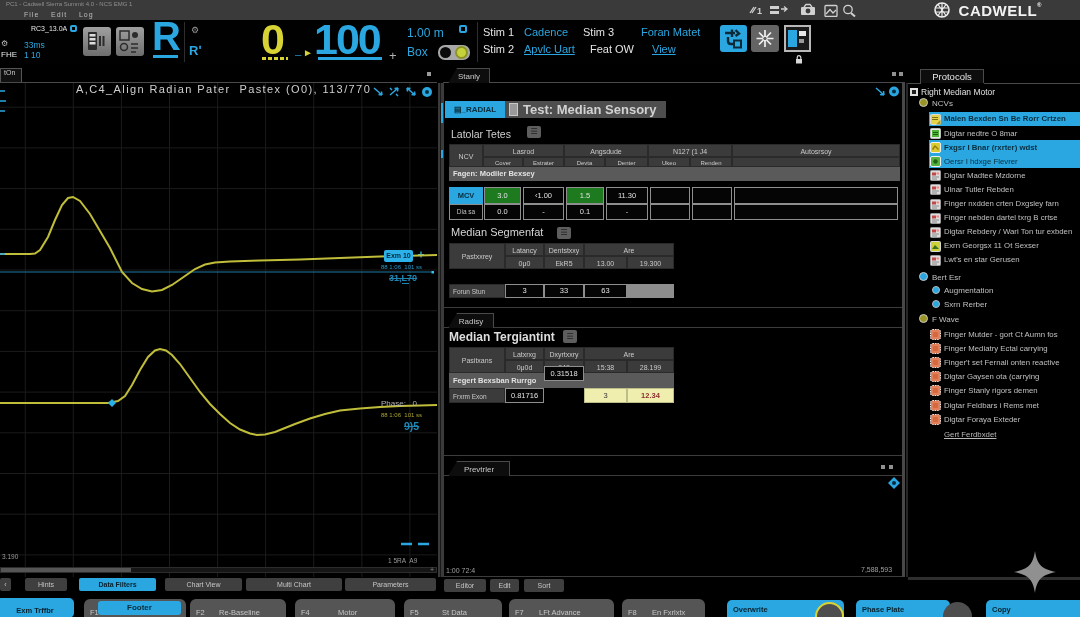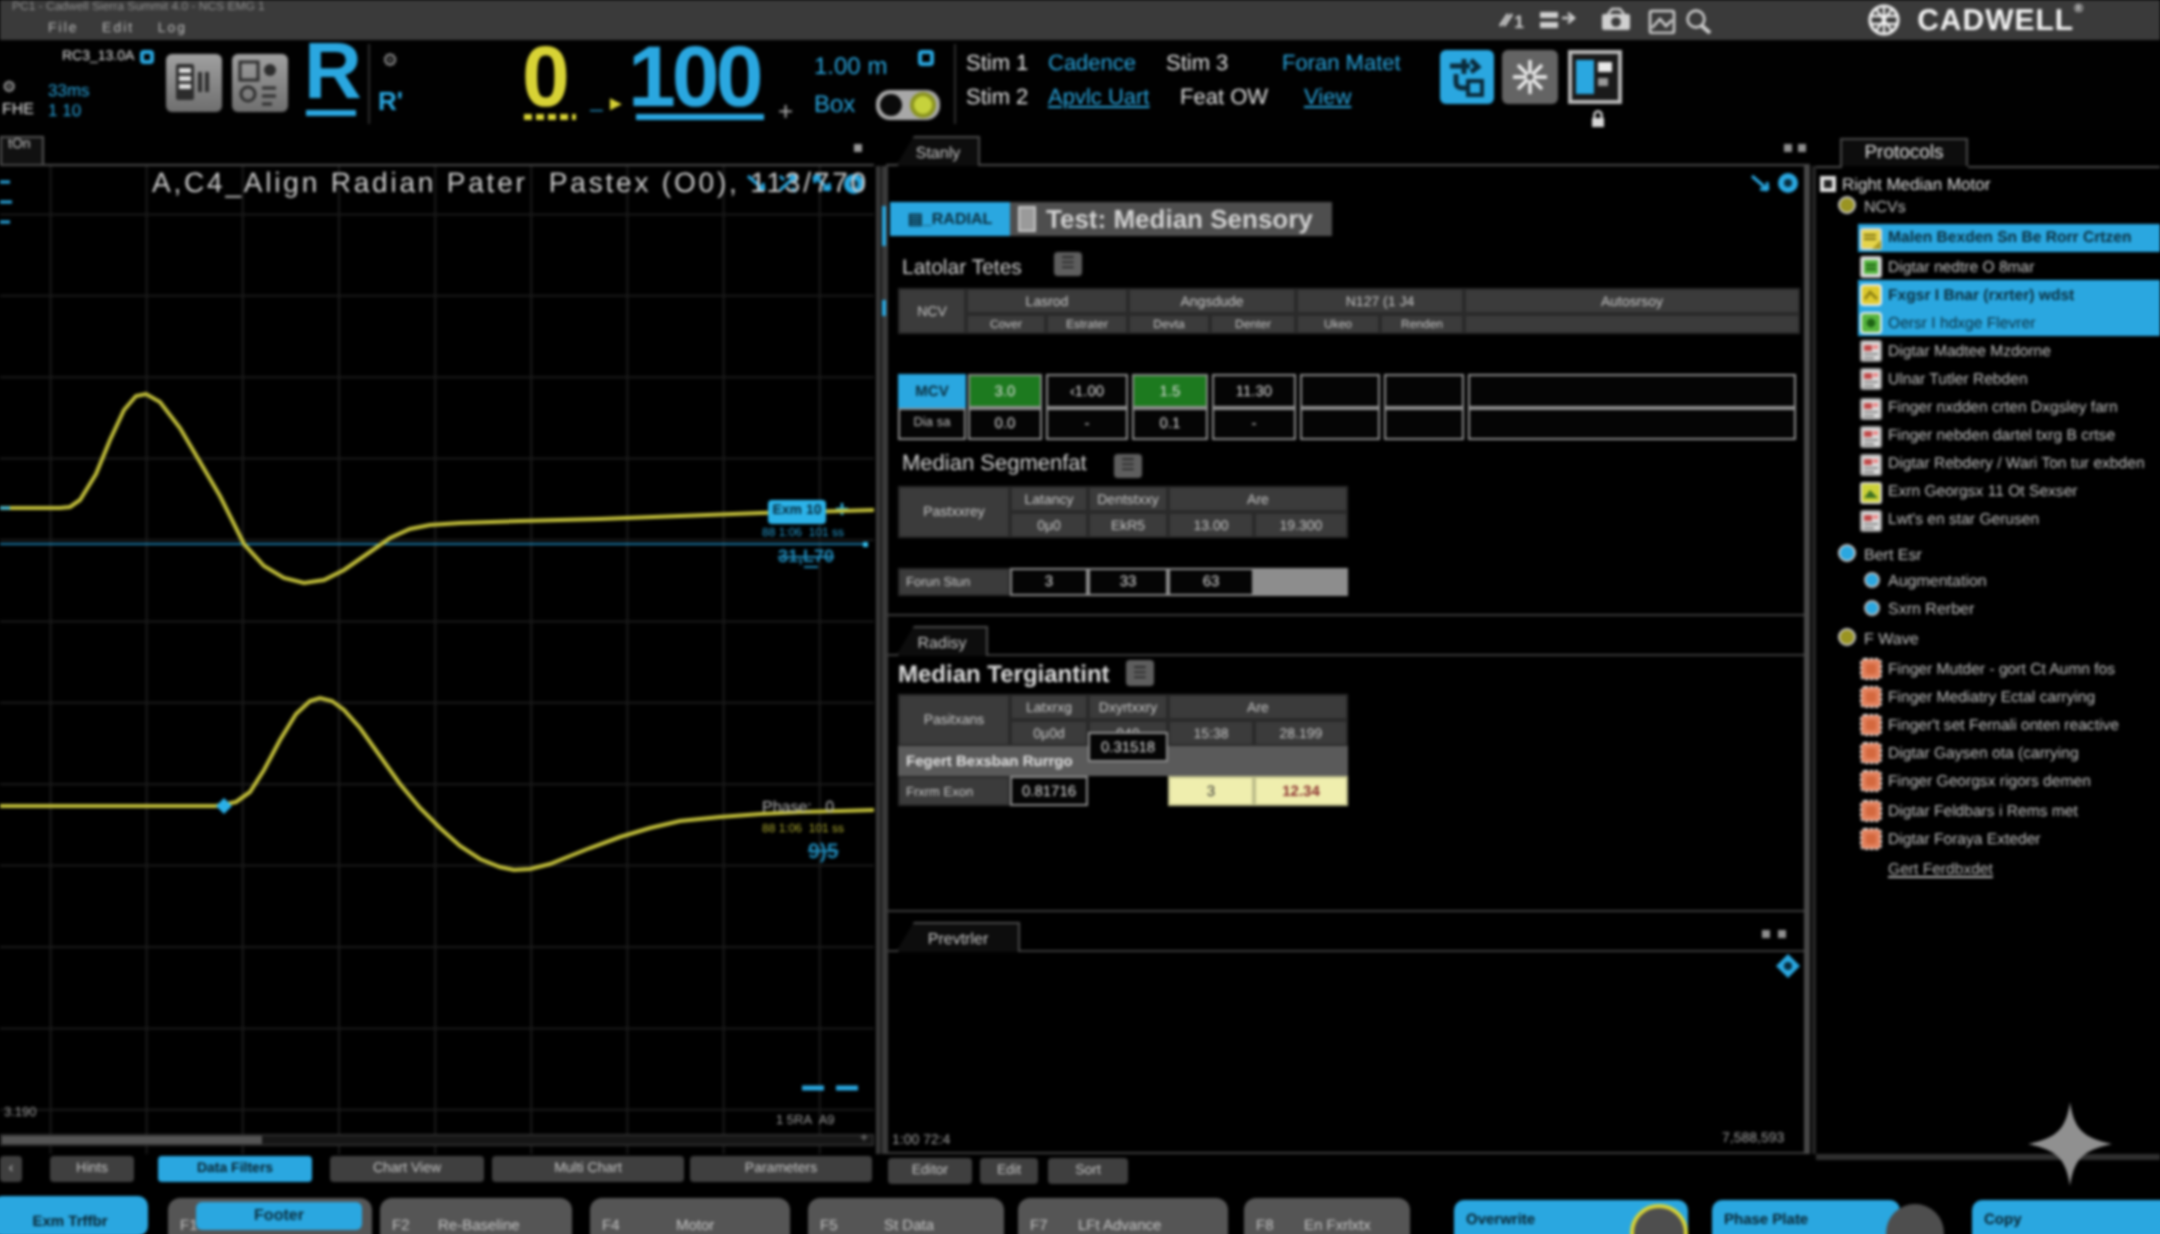--- a/index.html
+++ b/index.html
@@ -165,21 +165,21 @@
  <path d="M0 8 L5 8 M0 18 L6 18 M0 28 L5 28 M0 171 L5 171" stroke="#2aa7e0" stroke-width="1.5"></path>
  <g stroke="#2aa7e0" stroke-width="1.5" fill="none">
   <path d="M374 5 L382 12 M382 12 l-3.5 -0.5 M382 12 l-0.5 -3.5"></path>
   <path d="M390 12 L398 5 M398 5 l-3.5 0.5 M398 5 l-0.5 3.5 M390 5 l2 2 M396 11 l2 2"></path>
   <path d="M407 5 L415 12 M407 5 l3.5 0.5 M407 5 l0.5 3.5 M415 12 l-3.5 -0.5 M415 12 l-0.5 -3.5"></path>
  </g>
  <circle cx="427" cy="9" r="5" fill="#2aa7e0"></circle>
       <circle cx="427" cy="9" r="2" fill="#083043"></circle>
  <path d="M401 461 L412 461 M418 461 L429 461" stroke="#2aa7e0" stroke-width="2.5"></path>
 </svg>
-<div class="abs" style="left:76px;top:83px;font-size:14px;color:#cfcfcf;letter-spacing:1.4px">A,C4_Align Radian Pater&nbsp; Pastex (O0), 113/770</div>
+<div class="abs" style="left:76px;top:83px;font-size:11px;color:#cfcfcf;letter-spacing:1.4px">A,C4_Align Radian Pater&nbsp; Pastex (O0), 113/770</div>
 <div class="abs" style="left:384px;top:249.5px;width:29px;height:12px;background:#2cb2e8;border-radius:2px;color:#06293a;font-size:7px;font-weight:bold;text-align:center;line-height:12px">Exm 10</div>
 <div class="abs" style="left:381px;top:263.5px;font-size:6px;color:#2597c9">88 1:06&nbsp; 101 ss</div>
 <div class="abs" style="left:389px;top:272.5px;font-size:9px;font-weight:bold;color:#1f86b4;text-decoration:line-through">31,L70</div>
 <div class="abs" style="left:402px;top:282.5px;width:7px;height:1.5px;background:#1f86b4"></div>
 <div class="abs" style="left:381px;top:399px;font-size:8px;color:#b5b5b5">Phase:&nbsp;&nbsp;&nbsp;0</div>
 <div class="abs" style="left:381px;top:412px;font-size:6px;color:#a8a52e">88 1:06&nbsp; 101 ss</div>
 <div class="abs" style="left:404px;top:420px;font-size:10.5px;font-weight:bold;color:#1f86b4;text-decoration:line-through">9)5</div>
 <div class="abs" style="left:2px;top:553px;font-size:6.5px;color:#9a9a9a">3.190</div>
 <div class="abs" style="left:388px;top:557px;font-size:6.5px;color:#9a9a9a">1 5RA&nbsp; A9</div>
 <div class="abs" style="left:0;top:567px;width:437px;height:6px;background:#161616;border:1px solid #2c2c2c"></div>
@@ -209,20 +209,21 @@
 <div class="hc" style="left:564px;top:144px;width:84px;height:13px;line-height:13px">Angsdude</div>
 <div class="hc" style="left:648px;top:144px;width:84px;height:13px;line-height:13px">N127 (1 J4</div>
 <div class="hc" style="left:732px;top:144px;width:168px;height:13px;line-height:13px">Autosrsoy</div>
 <div class="hc" style="left:483px;top:157px;width:40px;height:10px;line-height:10px;font-size:6px">Cover</div>
 <div class="hc" style="left:523px;top:157px;width:41px;height:10px;line-height:10px;font-size:6px">Estrater</div>
 <div class="hc" style="left:564px;top:157px;width:41px;height:10px;line-height:10px;font-size:6px">Devta</div>
 <div class="hc" style="left:605px;top:157px;width:43px;height:10px;line-height:10px;font-size:6px">Denter</div>
 <div class="hc" style="left:648px;top:157px;width:42px;height:10px;line-height:10px;font-size:6px">Ukeo</div>
 <div class="hc" style="left:690px;top:157px;width:42px;height:10px;line-height:10px;font-size:6px">Renden</div>
 <div class="hc" style="left:732px;top:157px;width:168px;height:10px"></div>
+<div class="sc" style="left:449px;top:167px;width:451px;height:14px;font-size:7.5px;line-height:14px;padding-left:4px;font-weight:bold">Fagen: Modiler Bexsey</div>
 <div class="dc" style="left:449px;top:187px;width:34px;height:17px;background:#2aa7e0;color:#0a2d3d;font-weight:bold;font-size:7.5px;line-height:15px;border-color:#2aa7e0">MCV</div>
 <div class="dc" style="left:484px;top:187px;width:37px;height:17px;background:#1d7a1f;line-height:15px;font-size:7.5px">3.0</div>
 <div class="dc" style="left:523px;top:187px;width:41px;height:17px;line-height:15px;font-size:7.5px">‹1.00</div>
 <div class="dc" style="left:566px;top:187px;width:38px;height:17px;background:#1d7a1f;line-height:15px;font-size:7.5px">1.5</div>
 <div class="dc" style="left:606px;top:187px;width:42px;height:17px;line-height:15px;font-size:7.5px">11.30</div>
 <div class="dc" style="left:650px;top:187px;width:40px;height:17px"></div>
 <div class="dc" style="left:692px;top:187px;width:40px;height:17px"></div>
 <div class="dc" style="left:734px;top:187px;width:164px;height:17px"></div>
 <div class="dc" style="left:449px;top:204px;width:34px;height:16px;line-height:14px;font-size:6.5px;color:#c0c0c0">Dia sa</div>
 <div class="dc" style="left:484px;top:204px;width:37px;height:16px;line-height:14px;font-size:7.5px">0.0</div>
@@ -387,21 +388,21 @@
 <div class="trow" style="left:944px;top:358.2px;font-size:7.8px">Finger't set Fernali onten reactive</div>
 <svg class="abs" style="left:930px;top:371.3px" width="11" height="11">
       <rect x="0.5" y="0.5" width="10" height="10" rx="2" fill="#e2805c" stroke="#e8e8e8" stroke-dasharray="1.5 1"></rect>
       <rect x="3" y="3" width="5" height="5" rx="1" fill="#d4683e"></rect>
     </svg>
 <div class="trow" style="left:944px;top:372.3px;font-size:7.8px">Digtar Gaysen ota (carrying</div>
 <svg class="abs" style="left:930px;top:385.4px" width="11" height="11">
       <rect x="0.5" y="0.5" width="10" height="10" rx="2" fill="#e2805c" stroke="#e8e8e8" stroke-dasharray="1.5 1"></rect>
       <rect x="3" y="3" width="5" height="5" rx="1" fill="#d4683e"></rect>
     </svg>
-<div class="trow" style="left:944px;top:386.4px;font-size:7.8px">Finger Georgsx rigors demen</div>
+<div class="trow" style="left:944px;top:386.4px;font-size:7.8px">Finger Stanly rigors demen</div>
 <svg class="abs" style="left:930px;top:399.5px" width="11" height="11">
       <rect x="0.5" y="0.5" width="10" height="10" rx="2" fill="#e2805c" stroke="#e8e8e8" stroke-dasharray="1.5 1"></rect>
       <rect x="3" y="3" width="5" height="5" rx="1" fill="#d4683e"></rect>
     </svg>
 <div class="trow" style="left:944px;top:400.5px;font-size:7.8px">Digtar Feldbars i Rems met</div>
 <svg class="abs" style="left:930px;top:413.6px" width="11" height="11">
       <rect x="0.5" y="0.5" width="10" height="10" rx="2" fill="#e2805c" stroke="#e8e8e8" stroke-dasharray="1.5 1"></rect>
       <rect x="3" y="3" width="5" height="5" rx="1" fill="#d4683e"></rect>
     </svg>
 <div class="trow" style="left:944px;top:414.6px;font-size:7.8px">Digtar Foraya Exteder</div>

